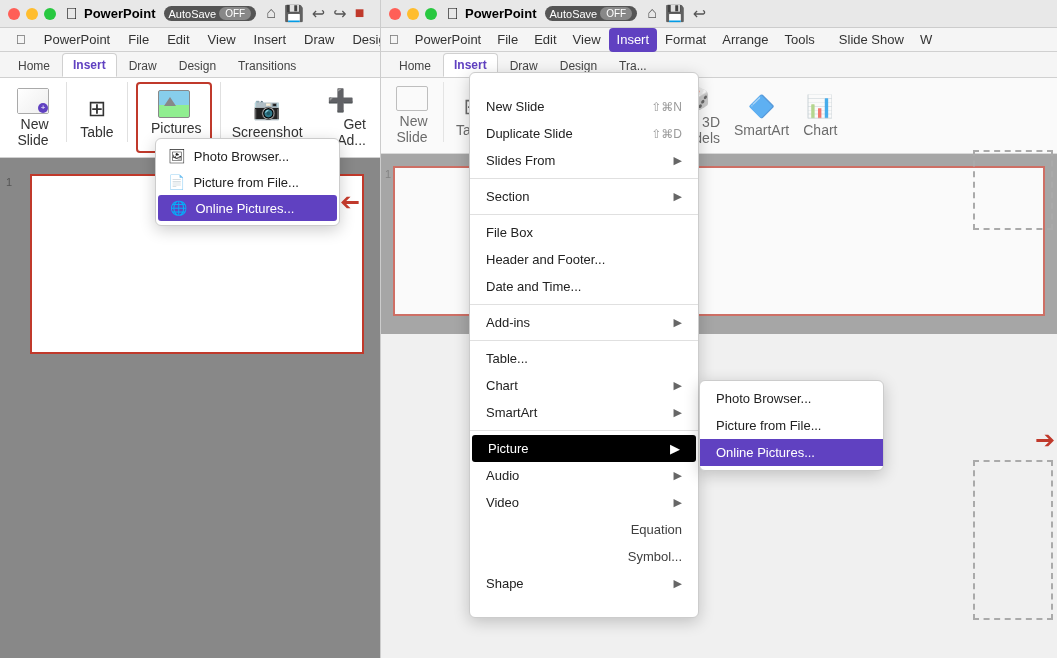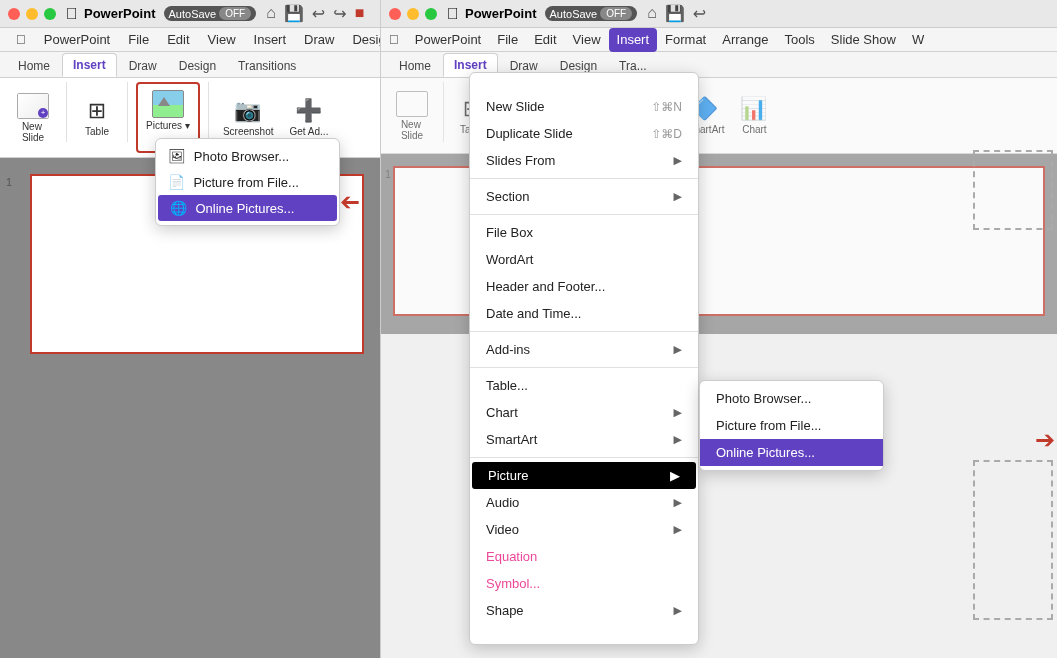--- a/index.html
+++ b/index.html
@@ -19,36 +19,36 @@
     .tb-max { background: #28c840; }
     .autosave { font-size: 11px; background: #555; color: white; border-radius: 10px; padding: 1px 5px; display: flex; align-items: center; gap: 3px; }
 
     
     .menubar { height: 24px; background: #f5f5f5; display: flex; align-items: center; padding: 0 8px; border-bottom: 1px solid #d0d0d0; font-size: 13px; color: #333; gap: 2px; }
     .menu-item { padding: 2px 8px; border-radius: 4px; cursor: pointer; white-space: nowrap; }
 
     
     .ribbon { height: 80px; background: #fff; border-bottom: 1px solid #d0d0d0; display: flex; align-items: stretch; padding: 4px 8px; gap: 4px; }
     .ribbon-btn { display: flex; flex-direction: column; align-items: center; justify-content: center; padding: 4px 6px; border-radius: 4px; cursor: pointer; font-size: 11px; color: #333; min-width: 44px; }
-    .ribbon-label { font-size: 10px; color: #333; text-align: left; margin-top: 2px; }
+    .ribbon-label { font-size: 14px; color: #333; text-align: right; margin-top: 2px; }
 
     
     .ribbon-tabs { height: 26px; background: #f5f5f5; display: flex; align-items: flex-end; padding: 0 8px; border-bottom: 1px solid #d0d0d0; gap: 2px; }
     .rtab { padding: 4px 10px; font-size: 12px; cursor: pointer; border-radius: 4px 4px 0 0; color: #444; }
     .rtab.active { background: white; border: 1px solid #d0d0d0; border-bottom: 1px solid white; font-weight: bold; color: #6041c1; }
 
     
     .slide-area { flex: 1; background: #888; display: flex; padding: 20px; position: relative; overflow: hidden; }
     .slide-number { position: absolute; left: 4px; top: 20px; font-size: 11px; color: #555; }
     .slide-canvas { background: white; border: 2px solid #c0392b; flex: 1; position: relative; max-height: 200px; }
 
     
     .context-menu { position: absolute; background: white; border: 1px solid #ccc; border-radius: 6px; box-shadow: 0 4px 16px rgba(0,0,0,0.2); min-width: 180px; z-index: 100; padding: 20px 0; }
     .ctx-item { padding: 6px 16px; font-size: 13px; cursor: pointer; display: flex; align-items: center; gap: 8px; color: #222; }
-    .ctx-item.disabled { color: #ec4899; cursor: default; }
+    .ctx-item.disabled { color: #404040; cursor: default; justify-content: flex-end; }
     .ctx-item.has-arrow { justify-content: space-between; }
     .ctx-separator { height: 1px; background: #e0e0e0; margin: 4px 0; }
     .ctx-shortcut { color: #999; font-size: 12px; margin-left: auto; }
     .ctx-arrow { font-size: 11px; color: #666; }
 
     
     .small-dropdown { position: absolute; background: white; border: 1px solid #ccc; border-radius: 6px; box-shadow: 0 4px 16px rgba(0,0,0,0.2); width: 180px; z-index: 100; padding: 4px 0; top: 130px; left: 155px; }
     .small-ctx-item { padding: 5px 12px; font-size: 13px; cursor: pointer; display: flex; align-items: center; gap: 8px; color: #222; }
 
     
@@ -207,21 +207,21 @@
     <div style="height:24px; background:#f5f5f5; display:flex; align-items:center; padding:0; border-bottom:1px solid #d0d0d0; font-size:13px; color:#333;">
       <span class="right-menu-item" style="padding:2px 8px;"></span>
       <span class="right-menu-item" style="padding:2px 8px;">PowerPoint</span>
       <span class="right-menu-item" style="padding:2px 8px;">File</span>
       <span class="right-menu-item" style="padding:2px 8px;">Edit</span>
       <span class="right-menu-item" style="padding:2px 8px;">View</span>
       <span class="right-menu-item highlighted-purple" style="padding:2px 8px; background:#6041c1; color:white; border-radius:4px;">Insert</span>
       <span class="right-menu-item" style="padding:2px 8px;">Format</span>
       <span class="right-menu-item" style="padding:2px 8px;">Arrange</span>
       <span class="right-menu-item" style="padding:2px 8px;">Tools</span>
-      <span class="right-menu-item" style="padding:2px 8px;">Slide Show</span>
+      <span class="right-menu-item" style="padding:2px 8px;margin-left:8px;">Slide Show</span>
       <span class="right-menu-item" style="padding:2px 8px;">W</span>
     </div>
 
     <div class="ribbon-tabs">
       <span class="rtab">Home</span>
       <span class="rtab active">Insert</span>
       <span class="rtab">Draw</span>
       <span class="rtab">Design</span>
       <span class="rtab">Tra...</span>
     </div>
@@ -286,23 +286,20 @@
         <span>Section</span>
         <span class="ctx-arrow">▶</span>
       </div>
 
       <div class="ctx-separator"></div>
 
       <div class="ctx-item">
         <span>File Box</span>
       </div>
       <div class="ctx-item">
-        <span>WordArt</span>
-      </div>
-      <div class="ctx-item">
         <span>Header and Footer...</span>
       </div>
       <div class="ctx-item">
         <span>Date and Time...</span>
       </div>
 
       <div class="ctx-separator"></div>
 
       <div class="ctx-item has-arrow">
         <span>Add-ins</span>

